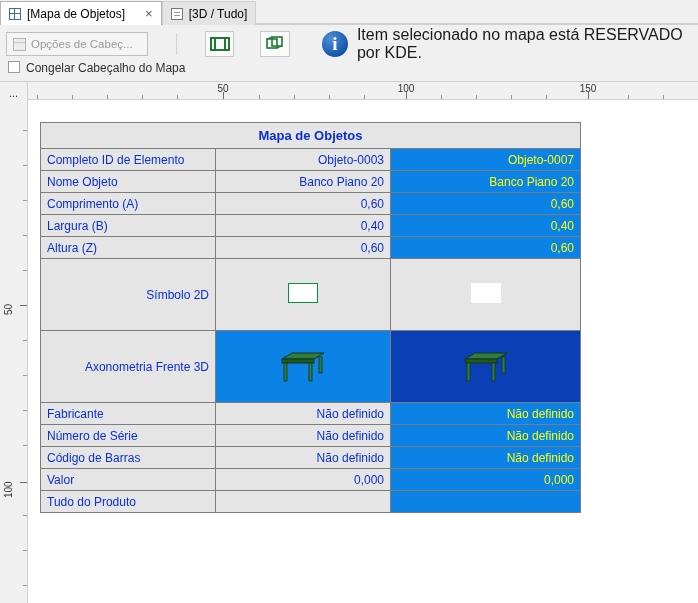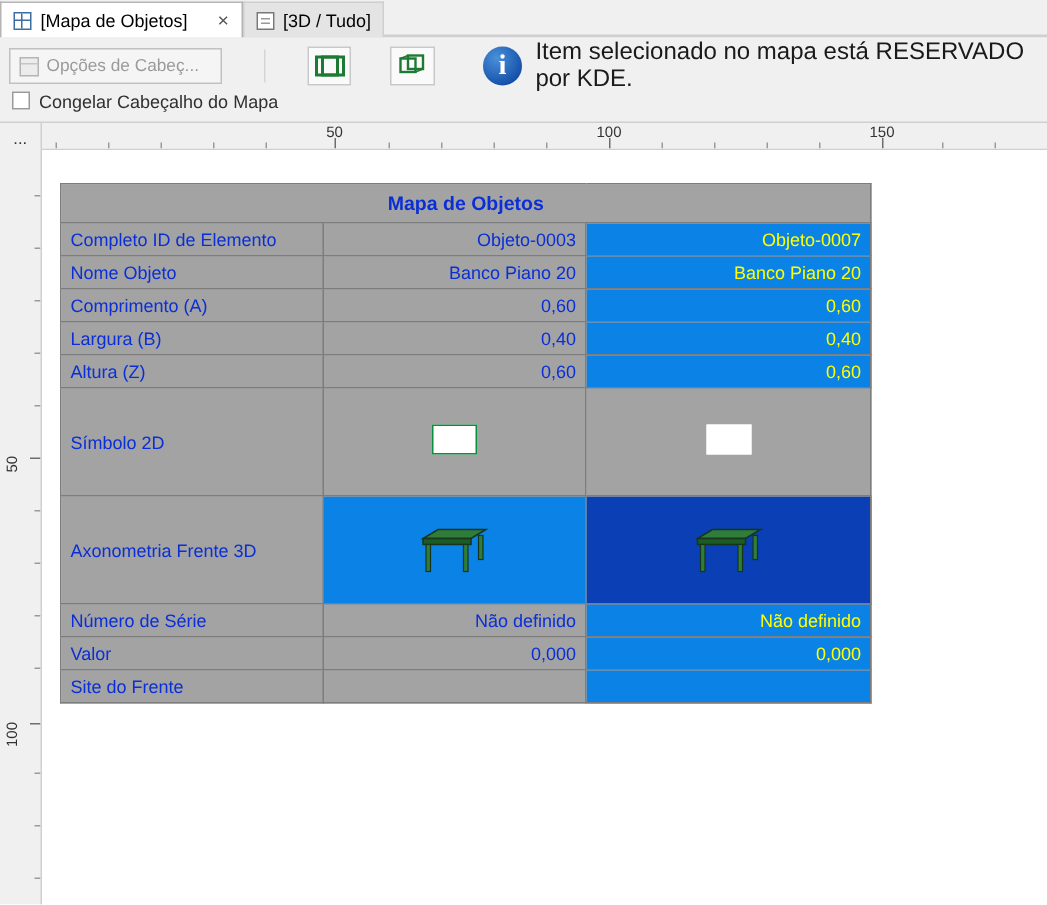--- a/index.html
+++ b/index.html
@@ -226,21 +226,21 @@
     border-collapse:collapse;
     table-layout:fixed;
     font-size:12px;
   }
   .obj-table td{
     border:1px solid #7d7d7d;
     height:22px;
     padding:0 6px;
     box-sizing:border-box;
     vertical-align:middle;
-    background:#a3a3a3;
+    background:#e5e5e5;
   }
   .title-cell{
     text-align:center;
     color:#0a2fd6;
     font-weight:bold;
     font-size:13px;
     height:26px !important;
   }
   .lbl{
     color:#0a2fd6;
@@ -248,21 +248,21 @@
     width:175px;
   }
   .val{
     text-align:right;
     color:#0a2fd6;
   }
   .val.sel{
     background:#0a82e6 !important;
     color:#ffff00;
   }
-  .tall{height:72px !important;}
+  .tall{height:72px !important;text-align:right;}
   .cellcenter{text-align:center;}
   .sym2d{
     width:28px;height:18px;
     border:1.5px solid #0a8f3c;
     background:#ffffff;
     display:inline-block;
   }
   .sym2d.onsel{
     border-color:#ffffff;
     background:#ffffff;
@@ -429,30 +429,40 @@
               <polygon points="6,16 38,16 48,10 16,10" fill="#2f7d3a" stroke="#17351b" stroke-width="1"></polygon>
               <rect x="6" y="16" width="32" height="4" fill="#1d5b26" stroke="#17351b" stroke-width="1"></rect>
               <rect x="8" y="20" width="3" height="18" fill="#2f7d3a" stroke="#17351b" stroke-width="0.8"></rect>
               <rect x="33" y="20" width="3" height="18" fill="#2f7d3a" stroke="#17351b" stroke-width="0.8"></rect>
               <rect x="43" y="14" width="3" height="16" fill="#2f7d3a" stroke="#17351b" stroke-width="0.8"></rect>
             </svg>
           </td>
         </tr>
 
         <tr>
+          <td class="lbl">Fabricante</td>
+          <td class="val">Não definido</td>
+          <td class="val sel">Não definido</td>
+        </tr>
+        <tr>
           <td class="lbl">Número de Série</td>
           <td class="val">Não definido</td>
           <td class="val sel">Não definido</td>
         </tr>
         <tr>
+          <td class="lbl">Código de Barras</td>
+          <td class="val">Não definido</td>
+          <td class="val sel">Não definido</td>
+        </tr>
+        <tr>
           <td class="lbl">Valor</td>
           <td class="val">0,000</td>
           <td class="val sel">0,000</td>
         </tr>
         <tr>
-          <td class="lbl">Site do Frente</td>
+          <td class="lbl">Tudo do Produto</td>
           <td class="val"></td>
           <td class="val sel"></td>
         </tr>
       </tbody>
     </table>
   </div>
 </div>
 
 </body></html>

